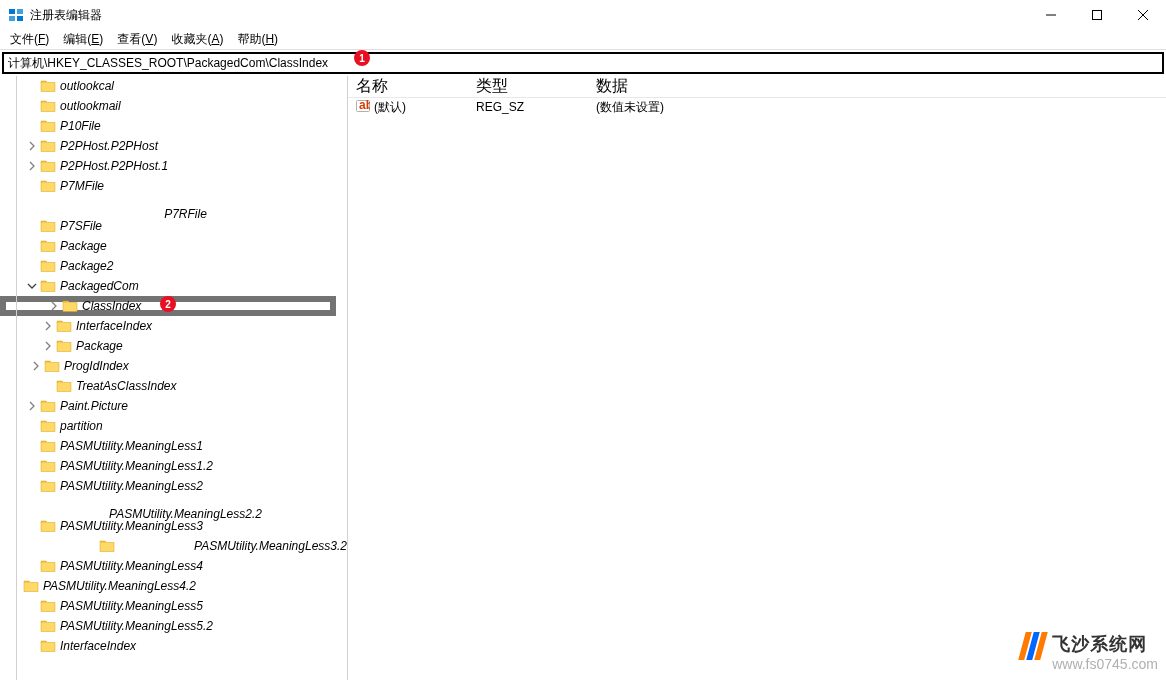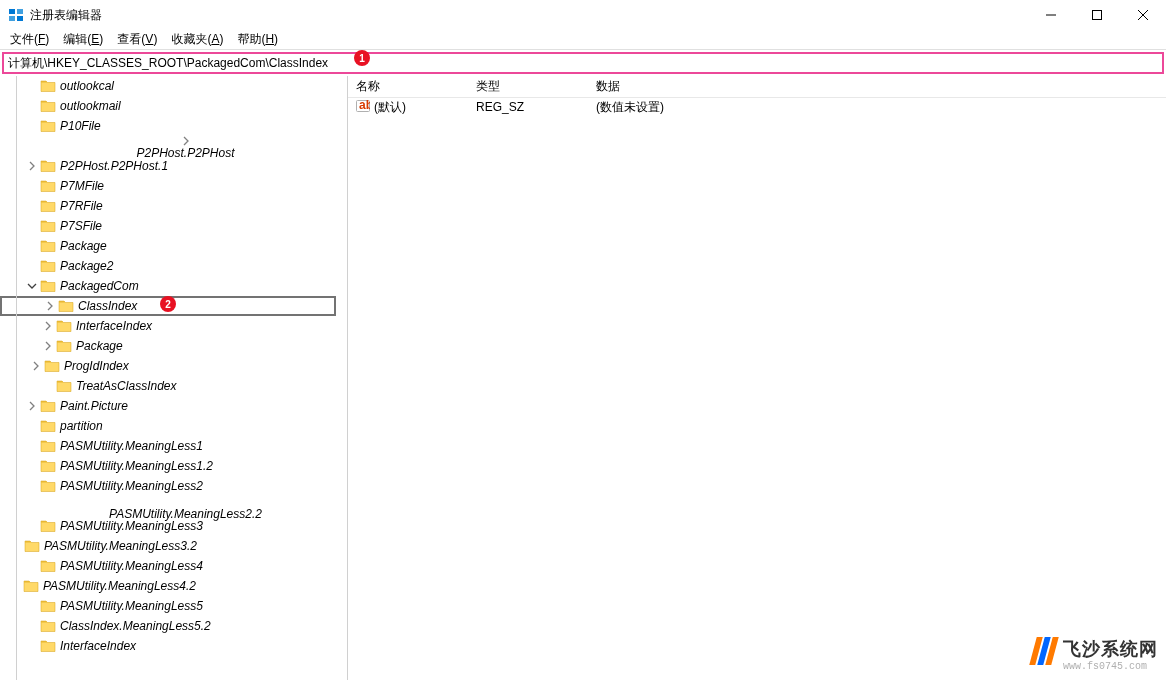--- a/index.html
+++ b/index.html
@@ -9,60 +9,60 @@
     .titlebar-icon { width: 16px; height: 16px; margin-right: 6px; }
     .titlebar-title { font-size: 12px; color: #000; flex: 1; }
     .win-controls { display: flex; height: 100%; }
     .win-btn { width: 46px; height: 100%; display: flex; align-items: center; justify-content: center; background: transparent; border: none; font-family: "Segoe MDL2 Assets", Arial; font-size: 10px; }
     .win-btn svg { width: 10px; height: 10px; }
     
     .menubar { height: 20px; display: flex; align-items: center; padding-left: 4px; gap: 2px; border-bottom: 1px solid #e0e0e0; }
     .menu-item { padding: 2px 6px; font-size: 12px; cursor: pointer; }
     .menu-item u { text-decoration: underline; }
     
-    .address-bar { height: 22px; border: 2px solid #ec4899; margin: 2px; padding: 0 4px; display: flex; align-items: center; position: relative; }
+    .address-bar { height: 22px; border: 2px solid #000000; margin: 2px; padding: 0 4px; display: flex; align-items: center; position: relative; }
     .address-text { font-size: 12px; }
     
     .callout { position: absolute; width: 16px; height: 16px; background: #e81123; color: #fff; border-radius: 50%; font-size: 10px; display: flex; align-items: center; justify-content: center; font-weight: bold; }
     .callout-1 { top: 50px; left: 354px; }
     .callout-2 { top: 296px; left: 160px; }
     
     .content { display: flex; height: calc(100% - 76px); }
     
     .tree-panel { width: 348px; border-right: 1px solid #d0d0d0; overflow-y: auto; overflow-x: hidden; background: #fff; position: relative; }
     .tree-panel::-webkit-scrollbar { width: 17px; }
     .tree-panel::-webkit-scrollbar-track { background: #f0f0f0; }
     .tree-panel::-webkit-scrollbar-thumb { background: #c0c0c0; border: 1px solid #a0a0a0; }
     
     .tree-item { display: flex; align-items: center; height: 20px; padding-left: 8px; white-space: nowrap; cursor: pointer; font-style: italic; }
     .tree-chevron { width: 16px; display: inline-flex; justify-content: center; align-items: center; color: #6b6b6b; font-size: 10px; }
     .tree-chevron.empty { visibility: hidden; }
     .folder-icon { width: 16px; height: 14px; margin-right: 4px; }
     .tree-label { font-size: 12px; }
-    .tree-highlighted { border: 2px solid #737373; margin: 0 11px 0 0; }
+    .tree-highlighted { border: 6px solid #737373; margin: 0 11px 0 0; }
     
     .vline { position: absolute; width: 1px; background: #d0d0d0; left: 16px; top: 0; height: 100%; }
     
     .list-panel { flex: 1; background: #fff; }
     .list-headers { display: flex; height: 22px; border-bottom: 1px solid #e8e8e8; align-items: center; }
-    .col-header { padding: 3px 8px; font-size: 12px; cursor: pointer; }
+    .col-header { padding: 3px 8px; font-size: 16px; cursor: pointer; }
     .col-name { width: 120px; }
     .col-type { width: 120px; }
     .col-data { flex: 1; }
     
     .list-row { display: flex; align-items: center; height: 18px; }
     .list-cell { padding: 0 8px; font-size: 12px; display: flex; }
     .string-icon { width: 14px; height: 14px; margin-right: 4px; }
     
     .watermark { position: absolute; right: 8px; bottom: 8px; display: flex; align-items: flex-start; gap: 6px; }
     .watermark-logo { display: flex; }
     .wm-bar { width: 6px; height: 28px; margin-right: 2px; transform: skewX(-15deg); }
     .wm-text { display: flex; flex-direction: column; }
     .wm-cn { font-size: 18px; font-weight: bold; color: #333; letter-spacing: 1px; }
-    .wm-url { font-size: 10px; color: #b0b0b0; font-family: Liberation Mono, monospace; }
+    .wm-url { font-size: 14px; color: #b0b0b0; }
   </style>
 </head>
 <body>
 
 <div class="titlebar">
   <svg class="titlebar-icon" viewBox="0 0 16 16">
     <rect x="1" y="2" width="6" height="5" fill="#0078d4"></rect>
     <rect x="9" y="2" width="6" height="5" fill="#40a0e0"></rect>
     <rect x="1" y="9" width="6" height="5" fill="#40a0e0"></rect>
     <rect x="9" y="9" width="6" height="5" fill="#0078d4"></rect>
@@ -121,53 +121,53 @@
         <span class="tree-label">outlookmail</span>
       </div>
       <div class="tree-item" style="padding-left: 24px;">
         <span class="tree-chevron empty">·</span>
         <svg class="folder-icon" viewBox="0 0 16 14">
           <path d="M1 2 h5 l1.5 1.5 H15 v9 H1 z" fill="#ffd968" stroke="#d4a017" stroke-width="0.5"></path>
           <path d="M1 2 h5 l1.5 1.5 H1 z" fill="#e8b733"></path>
         </svg>
         <span class="tree-label">P10File</span>
       </div>
+      <div class="tree-item" style="padding-left: 24px;">
+        <span class="tree-chevron">
+          <svg width="10" height="10" viewBox="0 0 10 10">
+            <path d="M3 1 L7 5 L3 9" fill="none" stroke="#808080" stroke-width="1.3"></path>
+          </svg>
+        </span>
+        <svg class="folder-icon" viewBox="0 0 16 14">
+          <path d="M1 2 h5 l1.5 1.5 H15 v9 H1 z" fill="#ffd968" stroke="#d4a017" stroke-width="0.5"></path>
+          <path d="M1 2 h5 l1.5 1.5 H1 z" fill="#e8b733"></path>
+        </svg>
+        <span class="tree-label">P2PHost.P2PHost</span>
+      </div>
+      <div class="tree-item" style="padding-left: 24px;">
+        <span class="tree-chevron">
+          <svg width="10" height="10" viewBox="0 0 10 10">
+            <path d="M3 1 L7 5 L3 9" fill="none" stroke="#808080" stroke-width="1.3"></path>
+          </svg>
+        </span>
+        <svg class="folder-icon" viewBox="0 0 16 14">
+          <path d="M1 2 h5 l1.5 1.5 H15 v9 H1 z" fill="#ffd968" stroke="#d4a017" stroke-width="0.5"></path>
+          <path d="M1 2 h5 l1.5 1.5 H1 z" fill="#e8b733"></path>
+        </svg>
+        <span class="tree-label">P2PHost.P2PHost.1</span>
+      </div>
+      <div class="tree-item" style="padding-left: 24px;">
+        <span class="tree-chevron empty">·</span>
+        <svg class="folder-icon" viewBox="0 0 16 14">
+          <path d="M1 2 h5 l1.5 1.5 H15 v9 H1 z" fill="#ffd968" stroke="#d4a017" stroke-width="0.5"></path>
+          <path d="M1 2 h5 l1.5 1.5 H1 z" fill="#e8b733"></path>
+        </svg>
+        <span class="tree-label">P7MFile</span>
+      </div>
       <div class="tree-item" style="padding-left: 24px; flex-direction: column;">
-        <span class="tree-chevron">
-          <svg width="10" height="10" viewBox="0 0 10 10">
-            <path d="M3 1 L7 5 L3 9" fill="none" stroke="#808080" stroke-width="1.3"></path>
-          </svg>
-        </span>
-        <svg class="folder-icon" viewBox="0 0 16 14">
-          <path d="M1 2 h5 l1.5 1.5 H15 v9 H1 z" fill="#ffd968" stroke="#d4a017" stroke-width="0.5"></path>
-          <path d="M1 2 h5 l1.5 1.5 H1 z" fill="#e8b733"></path>
-        </svg>
-        <span class="tree-label">P2PHost.P2PHost</span>
-      </div>
-      <div class="tree-item" style="padding-left: 24px;">
-        <span class="tree-chevron">
-          <svg width="10" height="10" viewBox="0 0 10 10">
-            <path d="M3 1 L7 5 L3 9" fill="none" stroke="#808080" stroke-width="1.3"></path>
-          </svg>
-        </span>
-        <svg class="folder-icon" viewBox="0 0 16 14">
-          <path d="M1 2 h5 l1.5 1.5 H15 v9 H1 z" fill="#ffd968" stroke="#d4a017" stroke-width="0.5"></path>
-          <path d="M1 2 h5 l1.5 1.5 H1 z" fill="#e8b733"></path>
-        </svg>
-        <span class="tree-label">P2PHost.P2PHost.1</span>
-      </div>
-      <div class="tree-item" style="padding-left: 24px;">
-        <span class="tree-chevron empty">·</span>
-        <svg class="folder-icon" viewBox="0 0 16 14">
-          <path d="M1 2 h5 l1.5 1.5 H15 v9 H1 z" fill="#ffd968" stroke="#d4a017" stroke-width="0.5"></path>
-          <path d="M1 2 h5 l1.5 1.5 H1 z" fill="#e8b733"></path>
-        </svg>
-        <span class="tree-label">P7MFile</span>
-      </div>
-      <div class="tree-item" style="padding-left: 24px;">
         <span class="tree-chevron empty">·</span>
         <svg class="folder-icon" viewBox="0 0 16 14">
           <path d="M1 2 h5 l1.5 1.5 H15 v9 H1 z" fill="#ffd968" stroke="#d4a017" stroke-width="0.5"></path>
           <path d="M1 2 h5 l1.5 1.5 H1 z" fill="#e8b733"></path>
         </svg>
         <span class="tree-label">P7RFile</span>
       </div>
       <div class="tree-item" style="padding-left: 24px;">
         <span class="tree-chevron empty">·</span>
         <svg class="folder-icon" viewBox="0 0 16 14">
@@ -313,21 +313,21 @@
         <span class="tree-label">PASMUtility.MeaningLess2.2</span>
       </div>
       <div class="tree-item" style="padding-left: 24px;">
         <span class="tree-chevron empty">·</span>
         <svg class="folder-icon" viewBox="0 0 16 14">
           <path d="M1 2 h5 l1.5 1.5 H15 v9 H1 z" fill="#ffd968" stroke="#d4a017" stroke-width="0.5"></path>
           <path d="M1 2 h5 l1.5 1.5 H1 z" fill="#e8b733"></path>
         </svg>
         <span class="tree-label">PASMUtility.MeaningLess3</span>
       </div>
-      <div class="tree-item" style="">
+      <div class="tree-item" style=" justify-content: space-between;">
         <span class="tree-chevron empty">·</span>
         <svg class="folder-icon" viewBox="0 0 16 14">
           <path d="M1 2 h5 l1.5 1.5 H15 v9 H1 z" fill="#ffd968" stroke="#d4a017" stroke-width="0.5"></path>
           <path d="M1 2 h5 l1.5 1.5 H1 z" fill="#e8b733"></path>
         </svg>
         <span class="tree-label">PASMUtility.MeaningLess3.2</span>
       </div>
       <div class="tree-item" style="padding-left: 24px;">
         <span class="tree-chevron empty">·</span>
         <svg class="folder-icon" viewBox="0 0 16 14">
@@ -351,21 +351,21 @@
           <path d="M1 2 h5 l1.5 1.5 H1 z" fill="#e8b733"></path>
         </svg>
         <span class="tree-label">PASMUtility.MeaningLess5</span>
       </div>
       <div class="tree-item" style="padding-left: 24px;">
         <span class="tree-chevron empty">·</span>
         <svg class="folder-icon" viewBox="0 0 16 14">
           <path d="M1 2 h5 l1.5 1.5 H15 v9 H1 z" fill="#ffd968" stroke="#d4a017" stroke-width="0.5"></path>
           <path d="M1 2 h5 l1.5 1.5 H1 z" fill="#e8b733"></path>
         </svg>
-        <span class="tree-label">ClassIndex.MeaningLess5.2</span>
+        <span class="tree-label">PASMUtility.MeaningLess5.2</span>
       </div>
       <div class="tree-item" style="padding-left: 24px;">
         <span class="tree-chevron empty">·</span>
         <svg class="folder-icon" viewBox="0 0 16 14">
           <path d="M1 2 h5 l1.5 1.5 H15 v9 H1 z" fill="#ffd968" stroke="#d4a017" stroke-width="0.5"></path>
           <path d="M1 2 h5 l1.5 1.5 H1 z" fill="#e8b733"></path>
         </svg>
         <span class="tree-label">InterfaceIndex</span>
       </div>
     </div>

